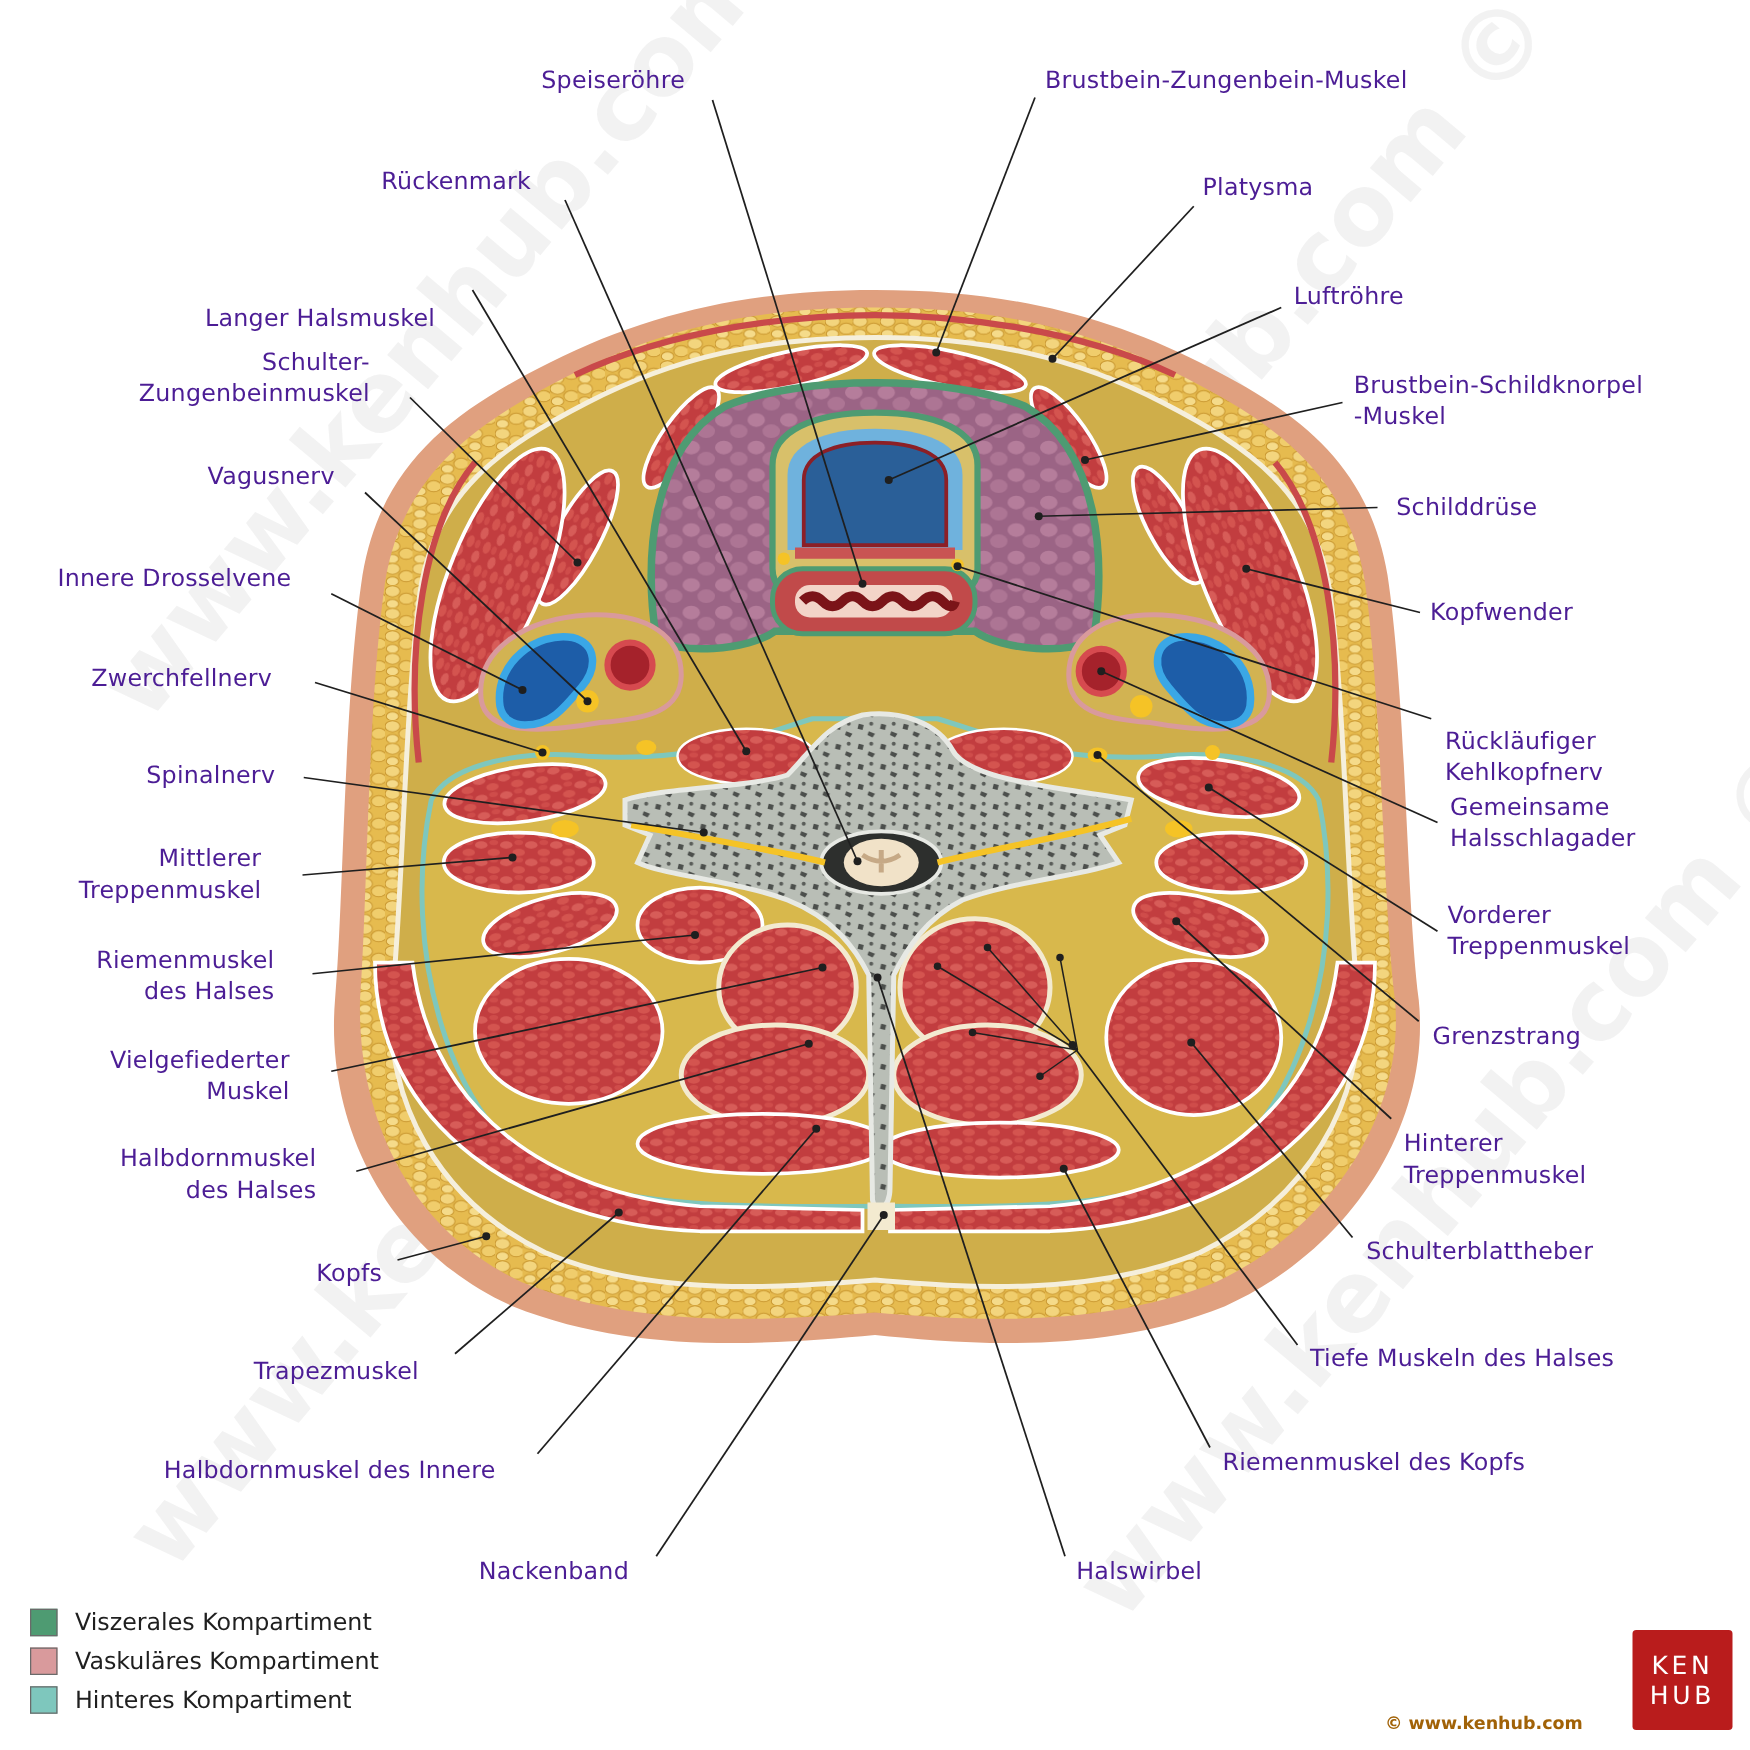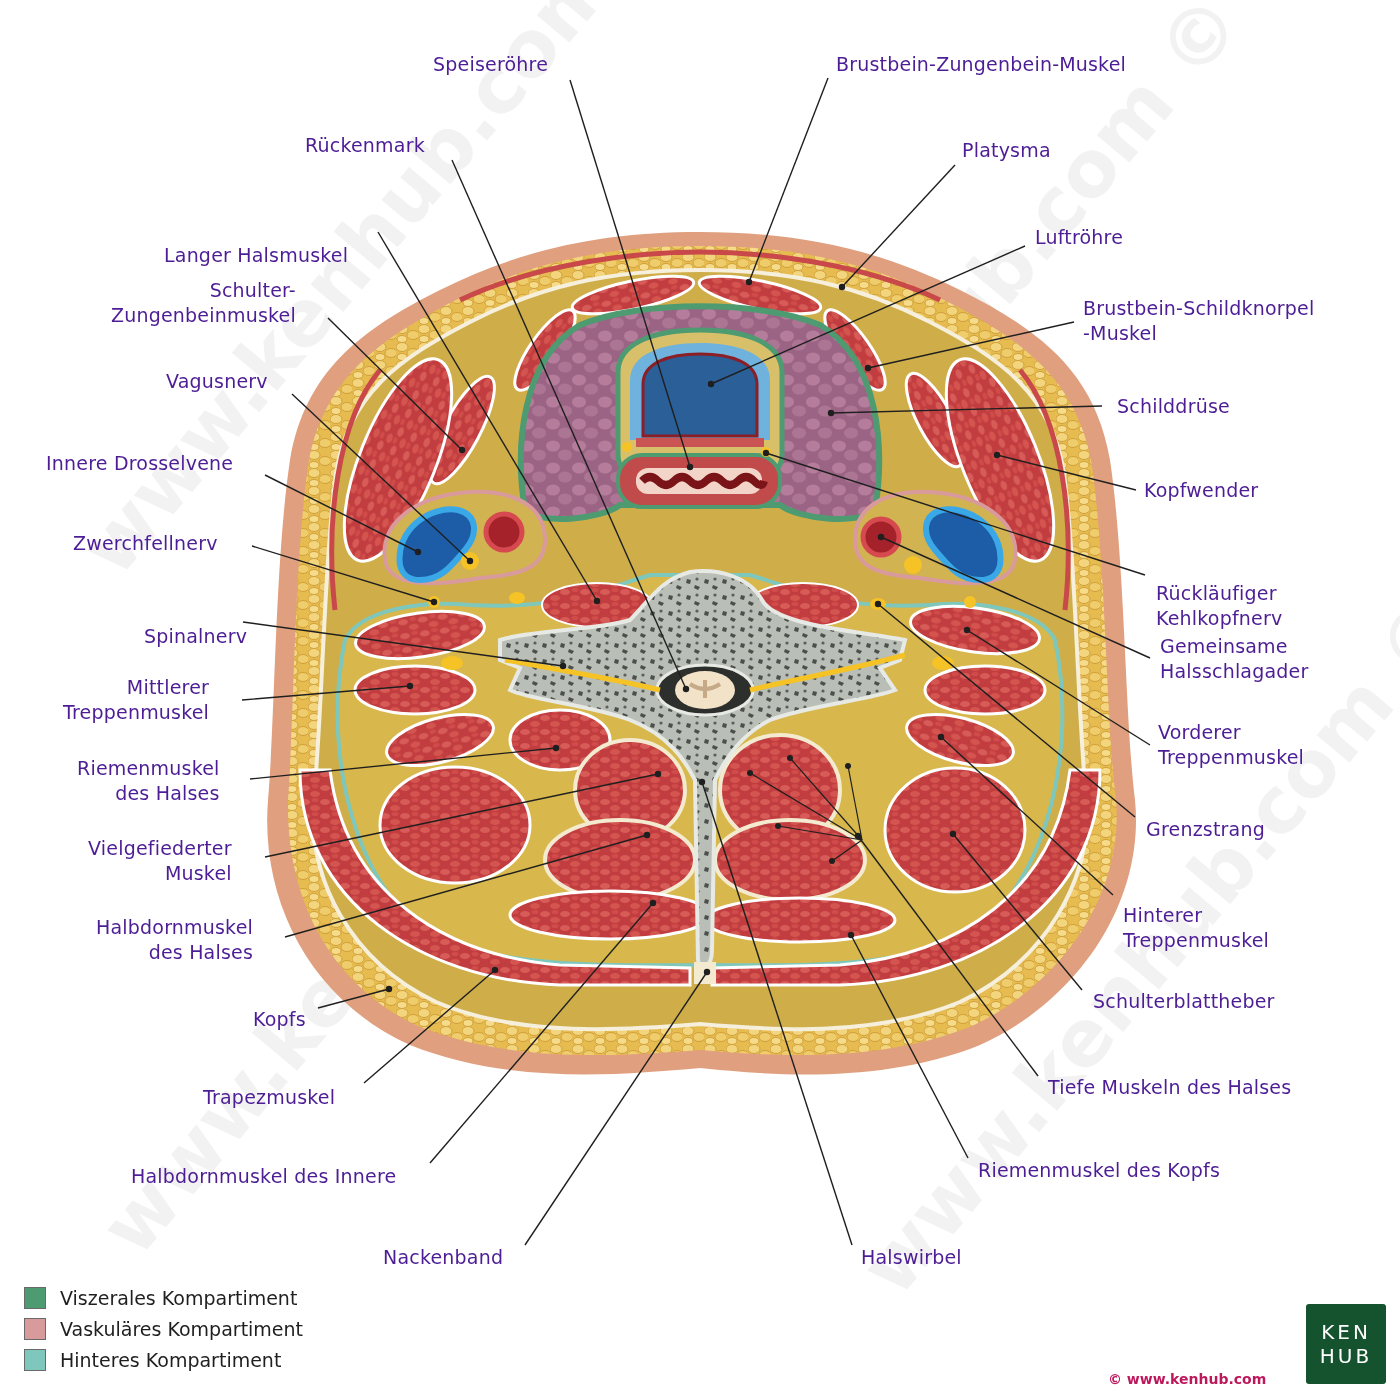--- a/index.html
+++ b/index.html
@@ -7,21 +7,21 @@
   #stage{position:absolute;left:0;top:0;width:1400px;height:1400px;}
   .lbl{position:absolute;font-size:19px;line-height:25px;color:#4c1d95;white-space:pre;letter-spacing:0.2px;}
   .lbl.r{text-align:right;}
   .wm{position:absolute;color:#e8e8e8;font-size:78px;font-weight:bold;transform:rotate(-50deg);white-space:nowrap;pointer-events:none;opacity:0.55;}
   #legend{position:absolute;left:24px;top:1287px;}
   .leg-row{display:flex;align-items:flex-start;height:31px;}
   .leg-sw{width:22px;height:22px;border:1px solid #6a6a6a;margin-right:14px;box-sizing:border-box;}
   .leg-txt{font-size:19px;color:#1f1f1f;}
   #logo{position:absolute;left:1306px;top:1304px;width:80px;height:80px;background:#1a9bf5;border-radius:3px;color:#fff;
         display:flex;flex-direction:column;align-items:center;justify-content:center;font-size:20px;letter-spacing:3px;line-height:24px;}
-  #copy{position:absolute;left:1108px;top:1371px;font-size:14px;color:#be185d;font-weight:bold;}
+  #copy{position:absolute;left:1108px;top:1371px;font-size:14px;color:#a16207;font-weight:bold;}
 </style>
 </head>
 <body>
 
 <div id="stage">
 
   <div class="wm" style="left:-60px;top:180px;">www.kenhub.com ©</div>
   <div class="wm" style="left:500px;top:300px;">www.kenhub.com ©</div>
   <div class="wm" style="left:-40px;top:860px;">www.kenhub.com ©</div>
   <div class="wm" style="left:720px;top:900px;">www.kenhub.com ©</div>
@@ -221,21 +221,21 @@
 Zungenbeinmuskel</div>
       <div class="lbl" style="left: 1083px; top: 296px;">Brustbein-Schildknorpel
 -Muskel</div>
       <div class="lbl r" style="left: 166px; top: 369px;">Vagusnerv</div>
       <div class="lbl" style="left: 1117px; top: 394px;">Schilddrüse</div>
       <div class="lbl r" style="left: 46px; top: 451px;">Innere Drosselvene</div>
       <div class="lbl" style="left: 1144px; top: 478px;">Kopfwender</div>
       <div class="lbl r" style="left: 73px; top: 531px;">Zwerchfellnerv</div>
       <div class="lbl" style="left: 1156px; top: 581px;">Rückläufiger
 Kehlkopfnerv</div>
-      <div class="lbl r" style="left: 117px; top: 624px; margin-left: 27px;">Spinalnerv</div>
+      <div class="lbl r" style="left: 117px; top: 608px;">Spinalnerv</div>
       <div class="lbl" style="left: 1160px; top: 634px;">Gemeinsame
 Halsschlagader</div>
       <div class="lbl r" style="left: 63px; top: 675px;">Mittlerer
 Treppenmuskel</div>
       <div class="lbl" style="left: 1158px; top: 720px;">Vorderer
 Treppenmuskel</div>
       <div class="lbl r" style="left: 77px; top: 756px;">Riemenmuskel
 des Halses</div>
       <div class="lbl" style="left: 1146px; top: 817px;">Grenzstrang</div>
       <div class="lbl r" style="left: 88px; top: 836px;">Vielgefiederter
@@ -262,18 +262,18 @@
     <div class="leg-row">
       <div class="leg-sw" id="sw1" style="background: rgb(217, 154, 156);"></div>
       <span class="leg-txt">Vaskuläres Kompartiment</span>
     </div>
     <div class="leg-row">
       <div class="leg-sw" id="sw2" style="background: rgb(126, 199, 189);"></div>
       <span class="leg-txt">Hinteres Kompartiment</span>
     </div>
   </div>
 
-  <div id="logo" style="background: #14532d; justify-content: center;">
+  <div id="logo" style="background: #b91c1c; justify-content: center;">
     <span>KEN</span>
     <span>HUB</span>
   </div>
   <div id="copy">© www.kenhub.com</div>
 </div>
 
 </body></html>

